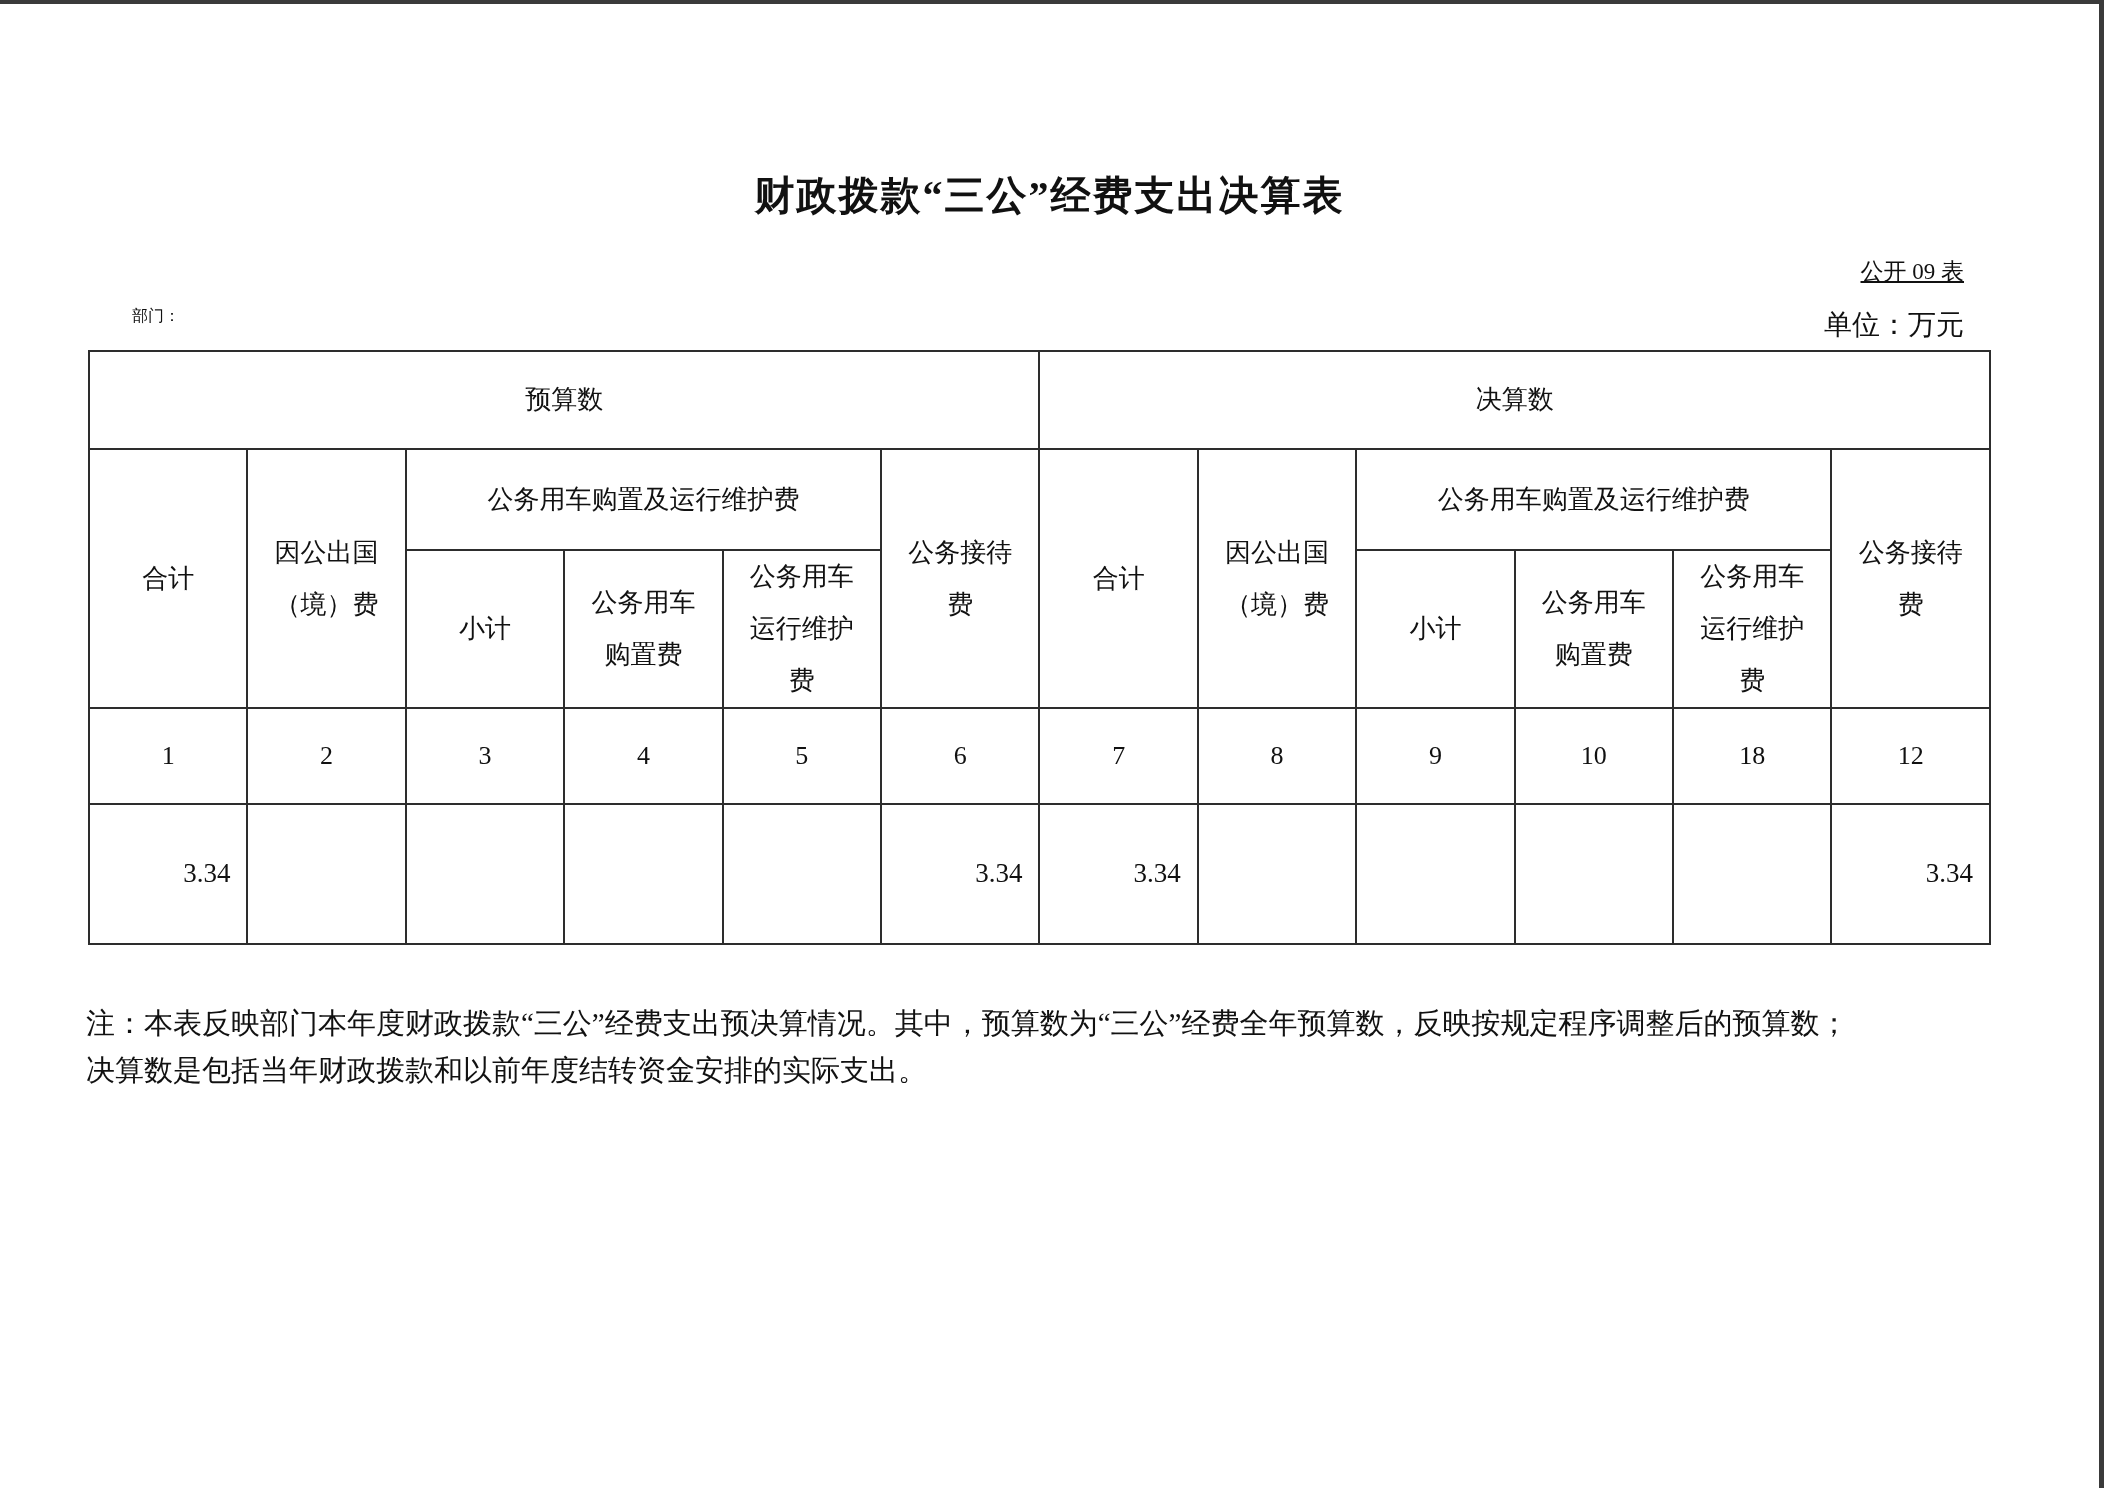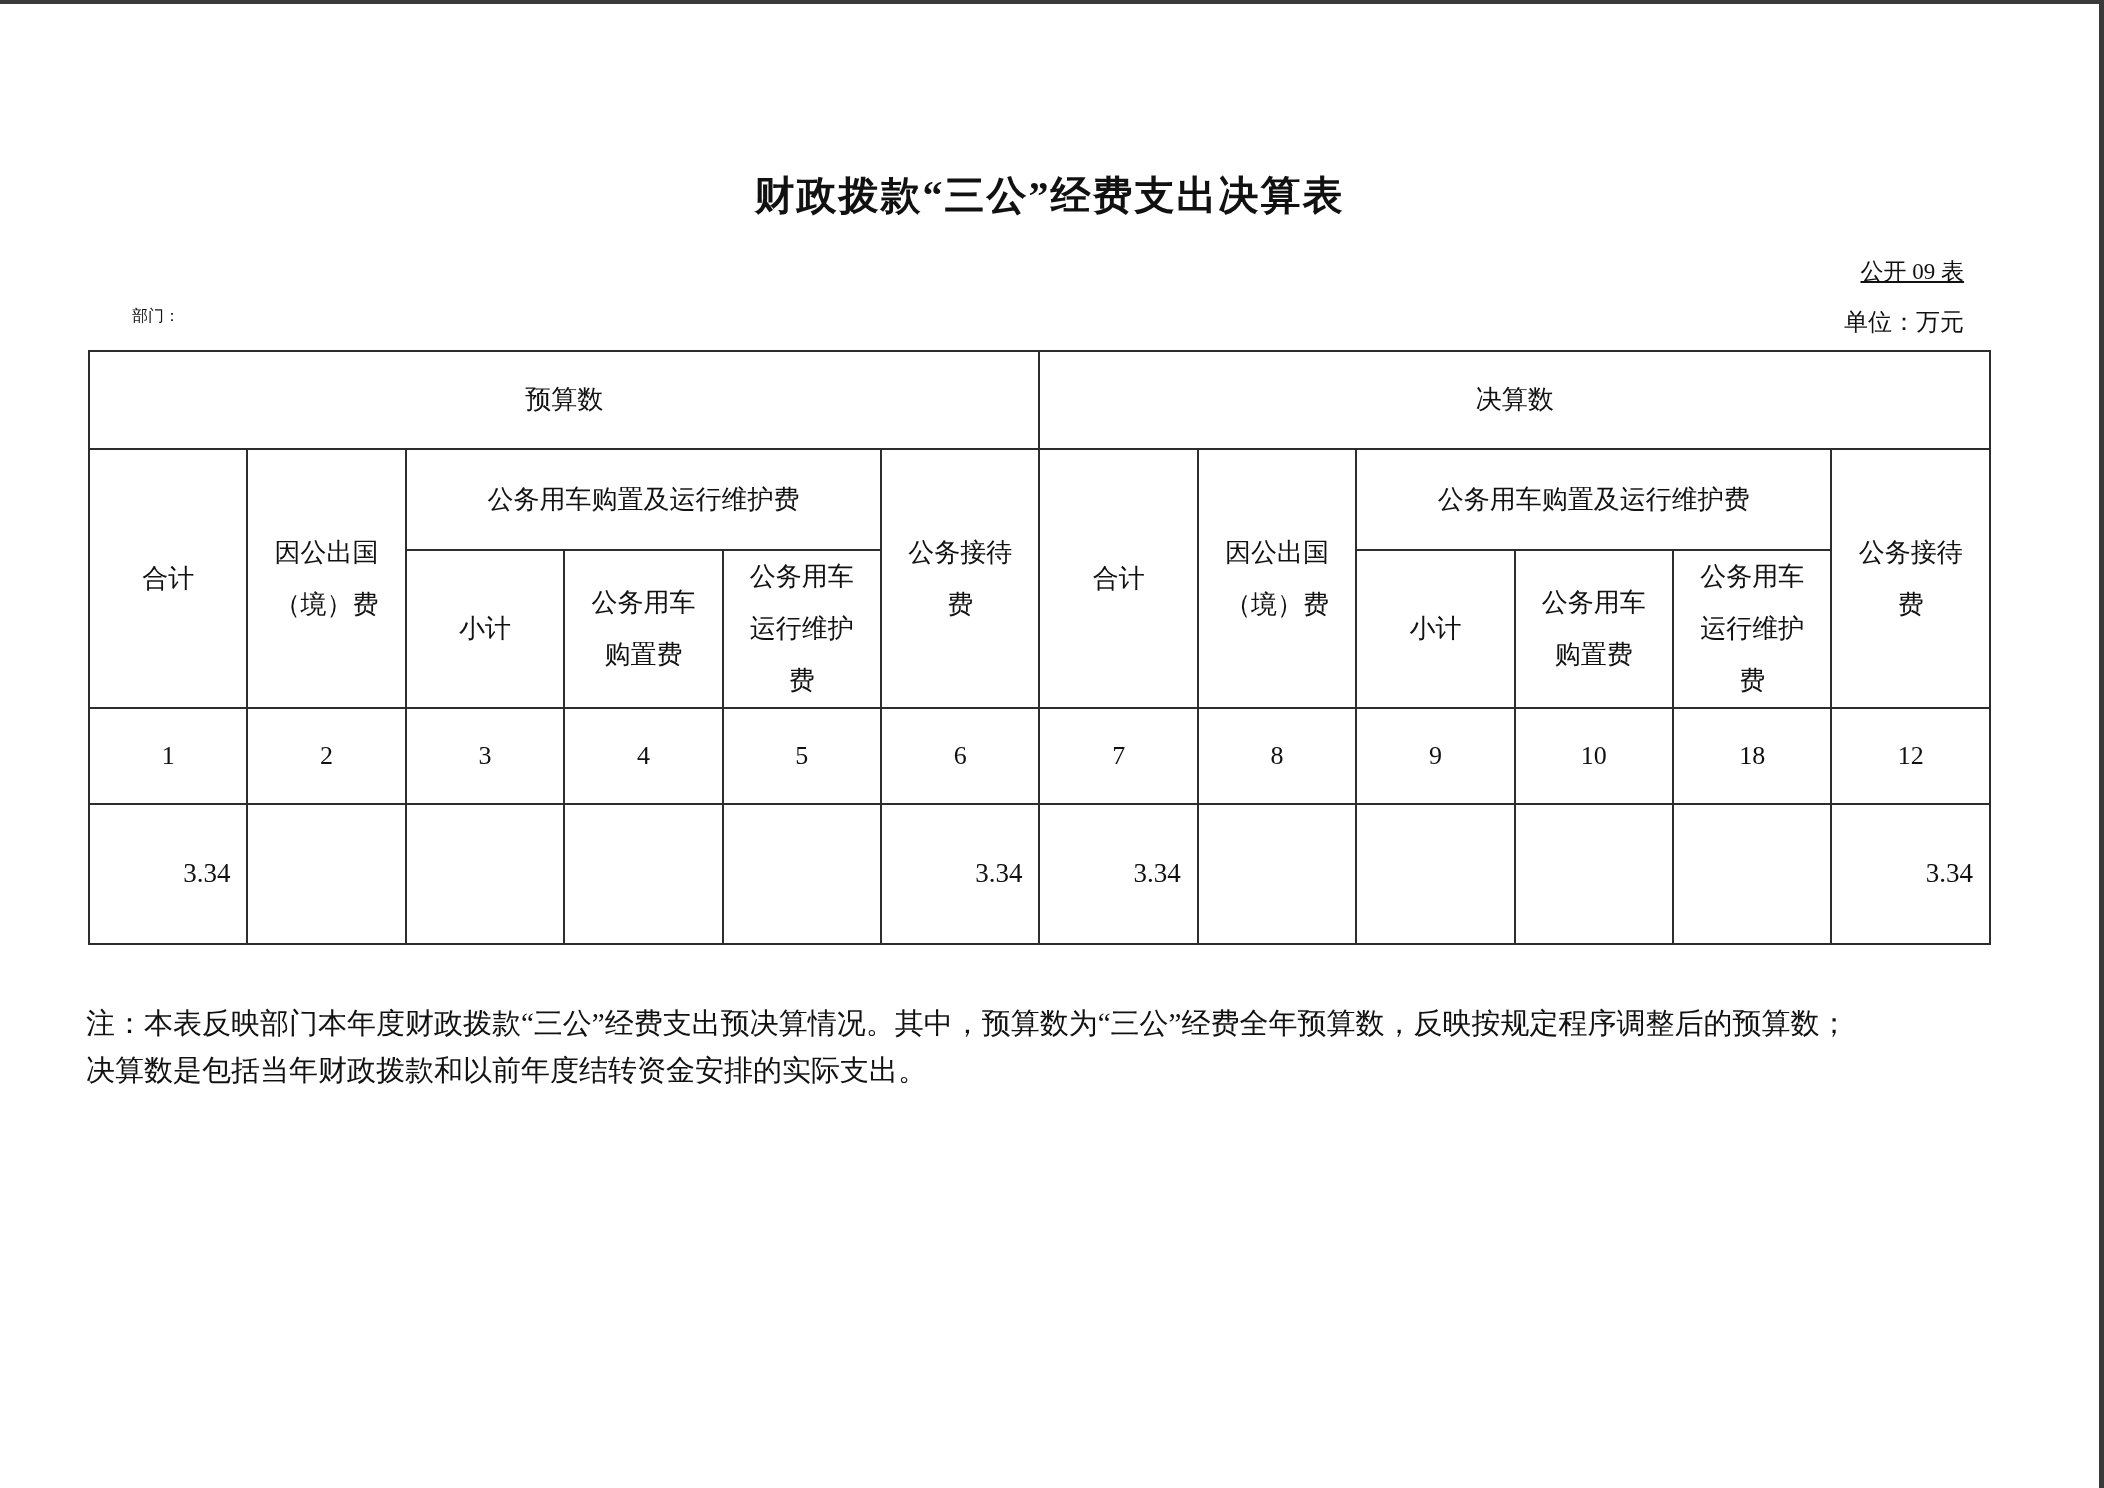--- a/index.html
+++ b/index.html
@@ -11,21 +11,21 @@
   }
   .edge-top   { position:absolute; top:0; left:0; width:2104px; height:4px; background:#3a3a3a; }
   .edge-right { position:absolute; top:0; right:0; width:5px; height:1488px; background:#3a3a3a; }
 
   .title {
     position:absolute; top:168px; left:0; width:2099px;
     text-align:center; font-size:40px; font-weight:bold; letter-spacing:2px;
   }
   .form-code { position:absolute; top:256px; right:140px; font-size:23px;text-decoration:underline; }
   .dept      { position:absolute; top:306px; left:96px;  font-size:16px;margin-left:36px; }
-  .unit      { position:absolute; top:306px; right:140px; font-size:24px; }
+  .unit      { position:absolute; top:306px; right:140px; font-size:28px; }
 
   table.fin {
     position:absolute; top:350px; left:88px; width:1903px;
     border-collapse:collapse; table-layout:fixed;
     background:#ffffff;
   }
   table.fin td {
     border:2px solid #2d2d2d;
     text-align:center; vertical-align:middle;
     font-size:26px; line-height:2.0;

